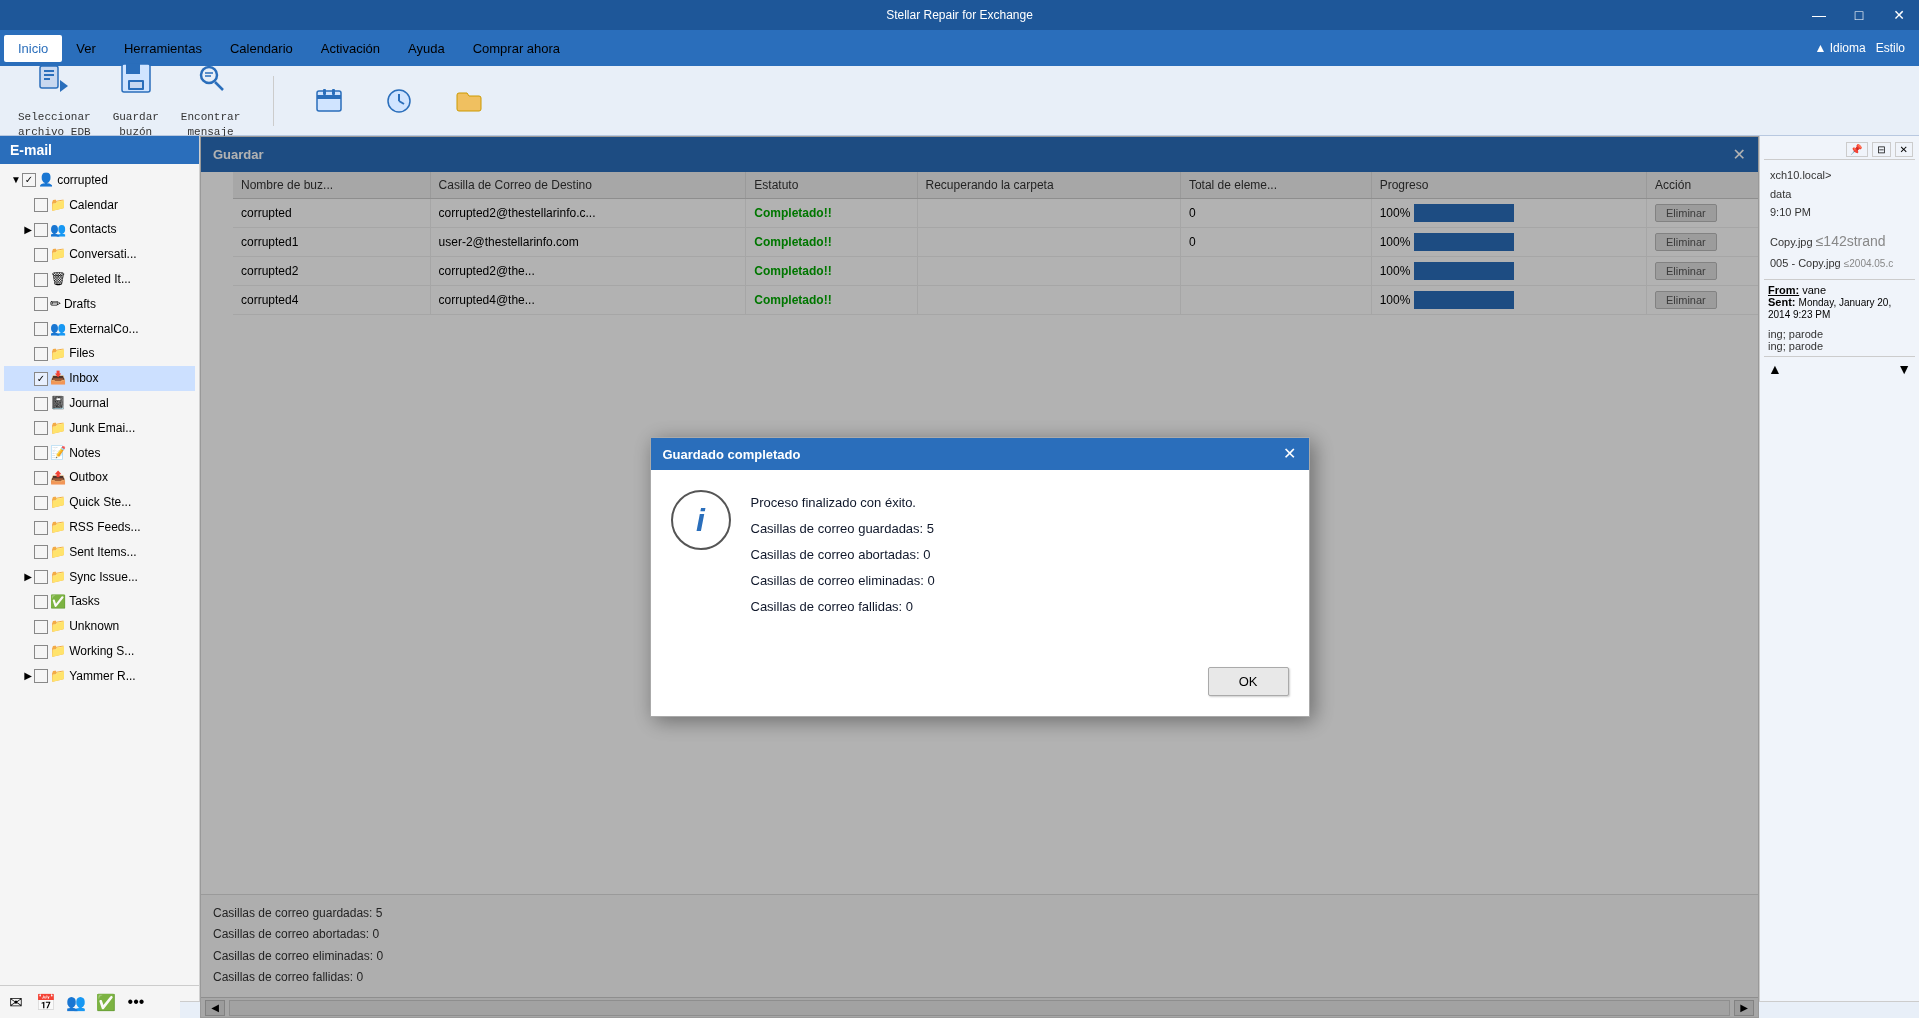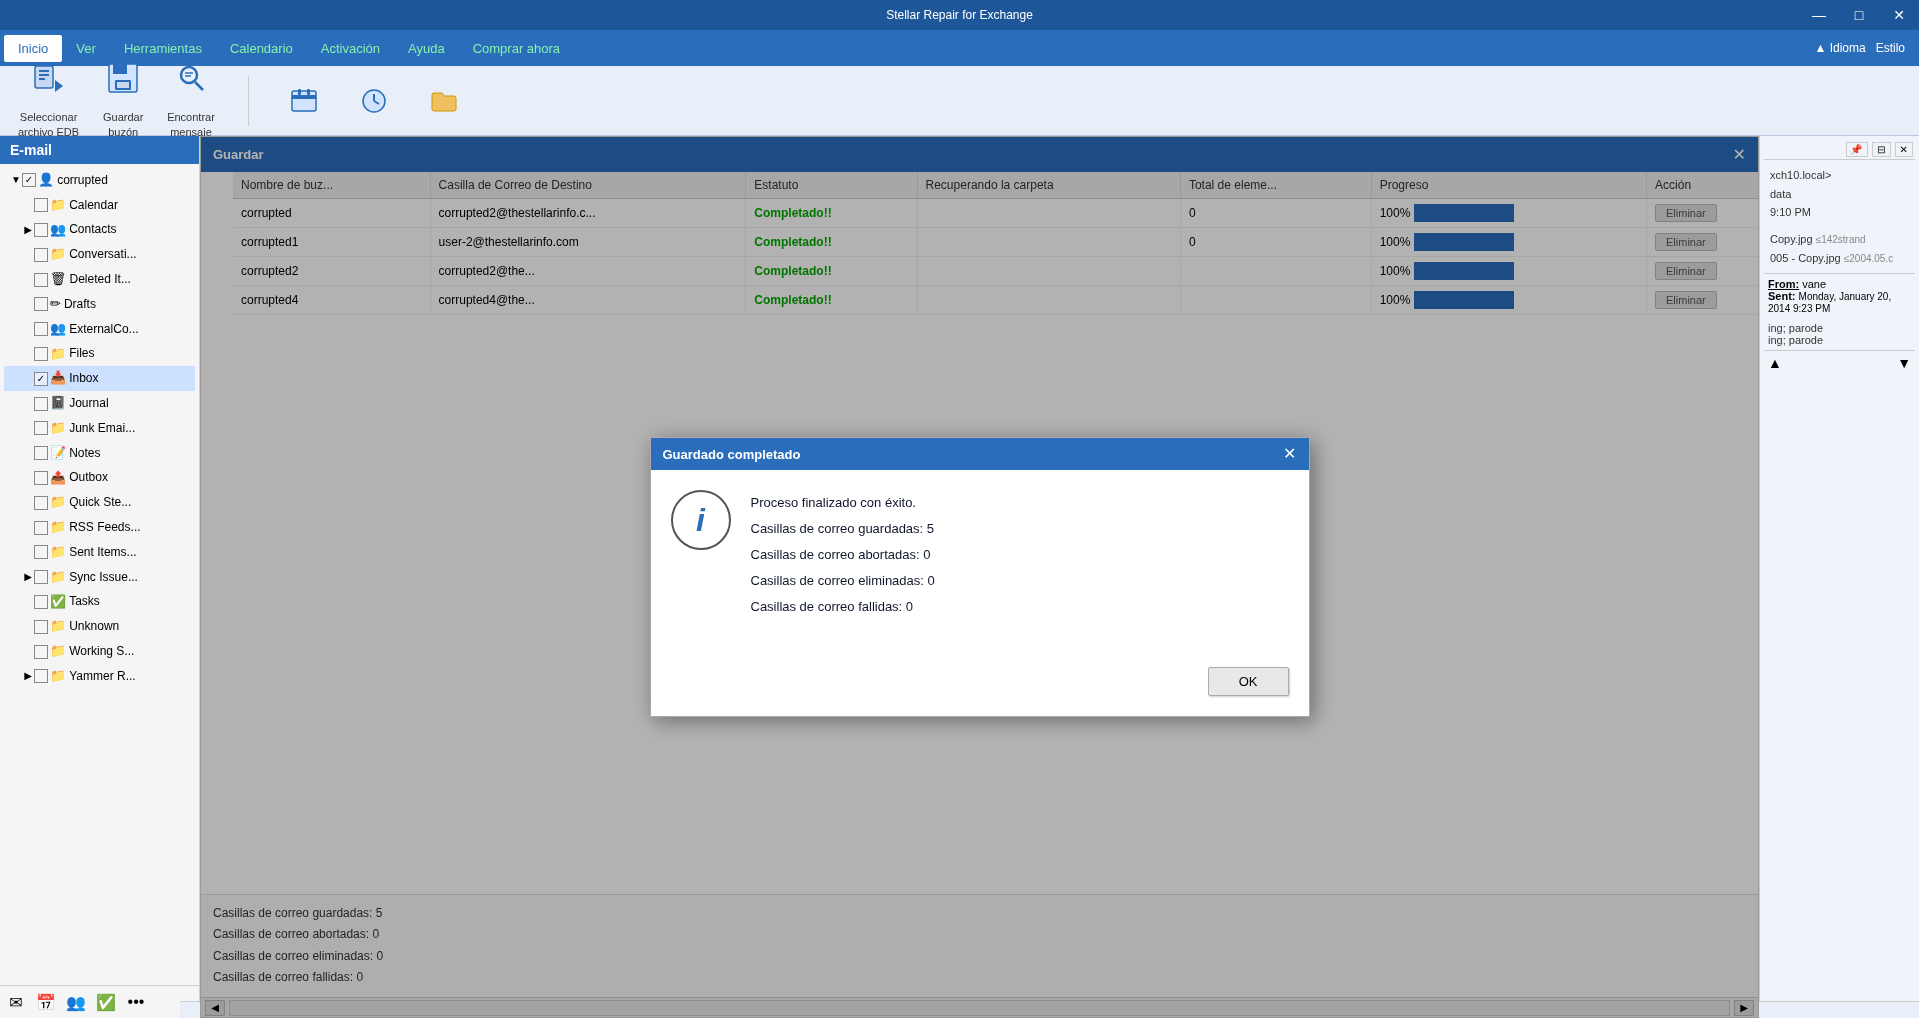--- a/index.html
+++ b/index.html
@@ -38,21 +38,21 @@
 
     
     #menu-bar {
       background: #2a6ebb;
       height: 36px;
       display: flex;
       align-items: center;
       padding: 0 4px;
     }
     .menu-item {
-      color: #86efac;
+      color: #000000;
       padding: 6px 14px;
       cursor: pointer;
       font-size: 13px;
       border-radius: 2px;
     }
     .menu-item.active { background: white; color: #2a6ebb; }
     .menu-bar-right {
       margin-left: auto;
       color: white;
       font-size: 12px;
@@ -76,20 +76,21 @@
       display: flex;
       flex-direction: column;
       align-items: center;
       cursor: pointer;
       padding: 4px 8px;
       border-radius: 3px;
       font-size: 11px;
       color: #333;
       gap: 16px;
       min-width: 60px;
+      font-family: Liberation Mono, monospace;
     }
     .toolbar-icon {
       width: 32px;
       height: 32px;
       display: flex;
       align-items: center;
       justify-content: center;
       font-size: 24px;
     }
     .toolbar-divider {
@@ -814,21 +815,21 @@
       <button style="background:none;border:1px solid #ccc;cursor:pointer;padding:1px 4px;font-size:10px;">⊟</button>
       <button style="background:none;border:1px solid #ccc;cursor:pointer;padding:1px 4px;font-size:10px;">✕</button>
     </div>
     <div class="right-panel-content" style="padding:6px;">
       <div class="right-panel-item">xch10.local&gt;</div>
       <div class="right-panel-item">data</div>
       <div class="right-panel-item">9:10 PM</div>
       <div style="margin-top:8px;">
         <div class="right-panel-item">
           <span>Copy.jpg</span>
-          <span style="color:#888; font-size:10px;">≤142strand</span>
+          <span style="color:#888; font-size:14px;">≤142strand</span>
         </div>
         <div class="right-panel-item">
           <span>005 - Copy.jpg</span>
           <span style="color:#888; font-size:10px;">≤2004.05.c</span>
         </div>
       </div>
     </div>
     <div style="border-top:1px solid #ccc; padding:4px; font-size:11px;">
       <div>
         <span style="font-weight:bold;text-decoration:underline;">From:</span>

